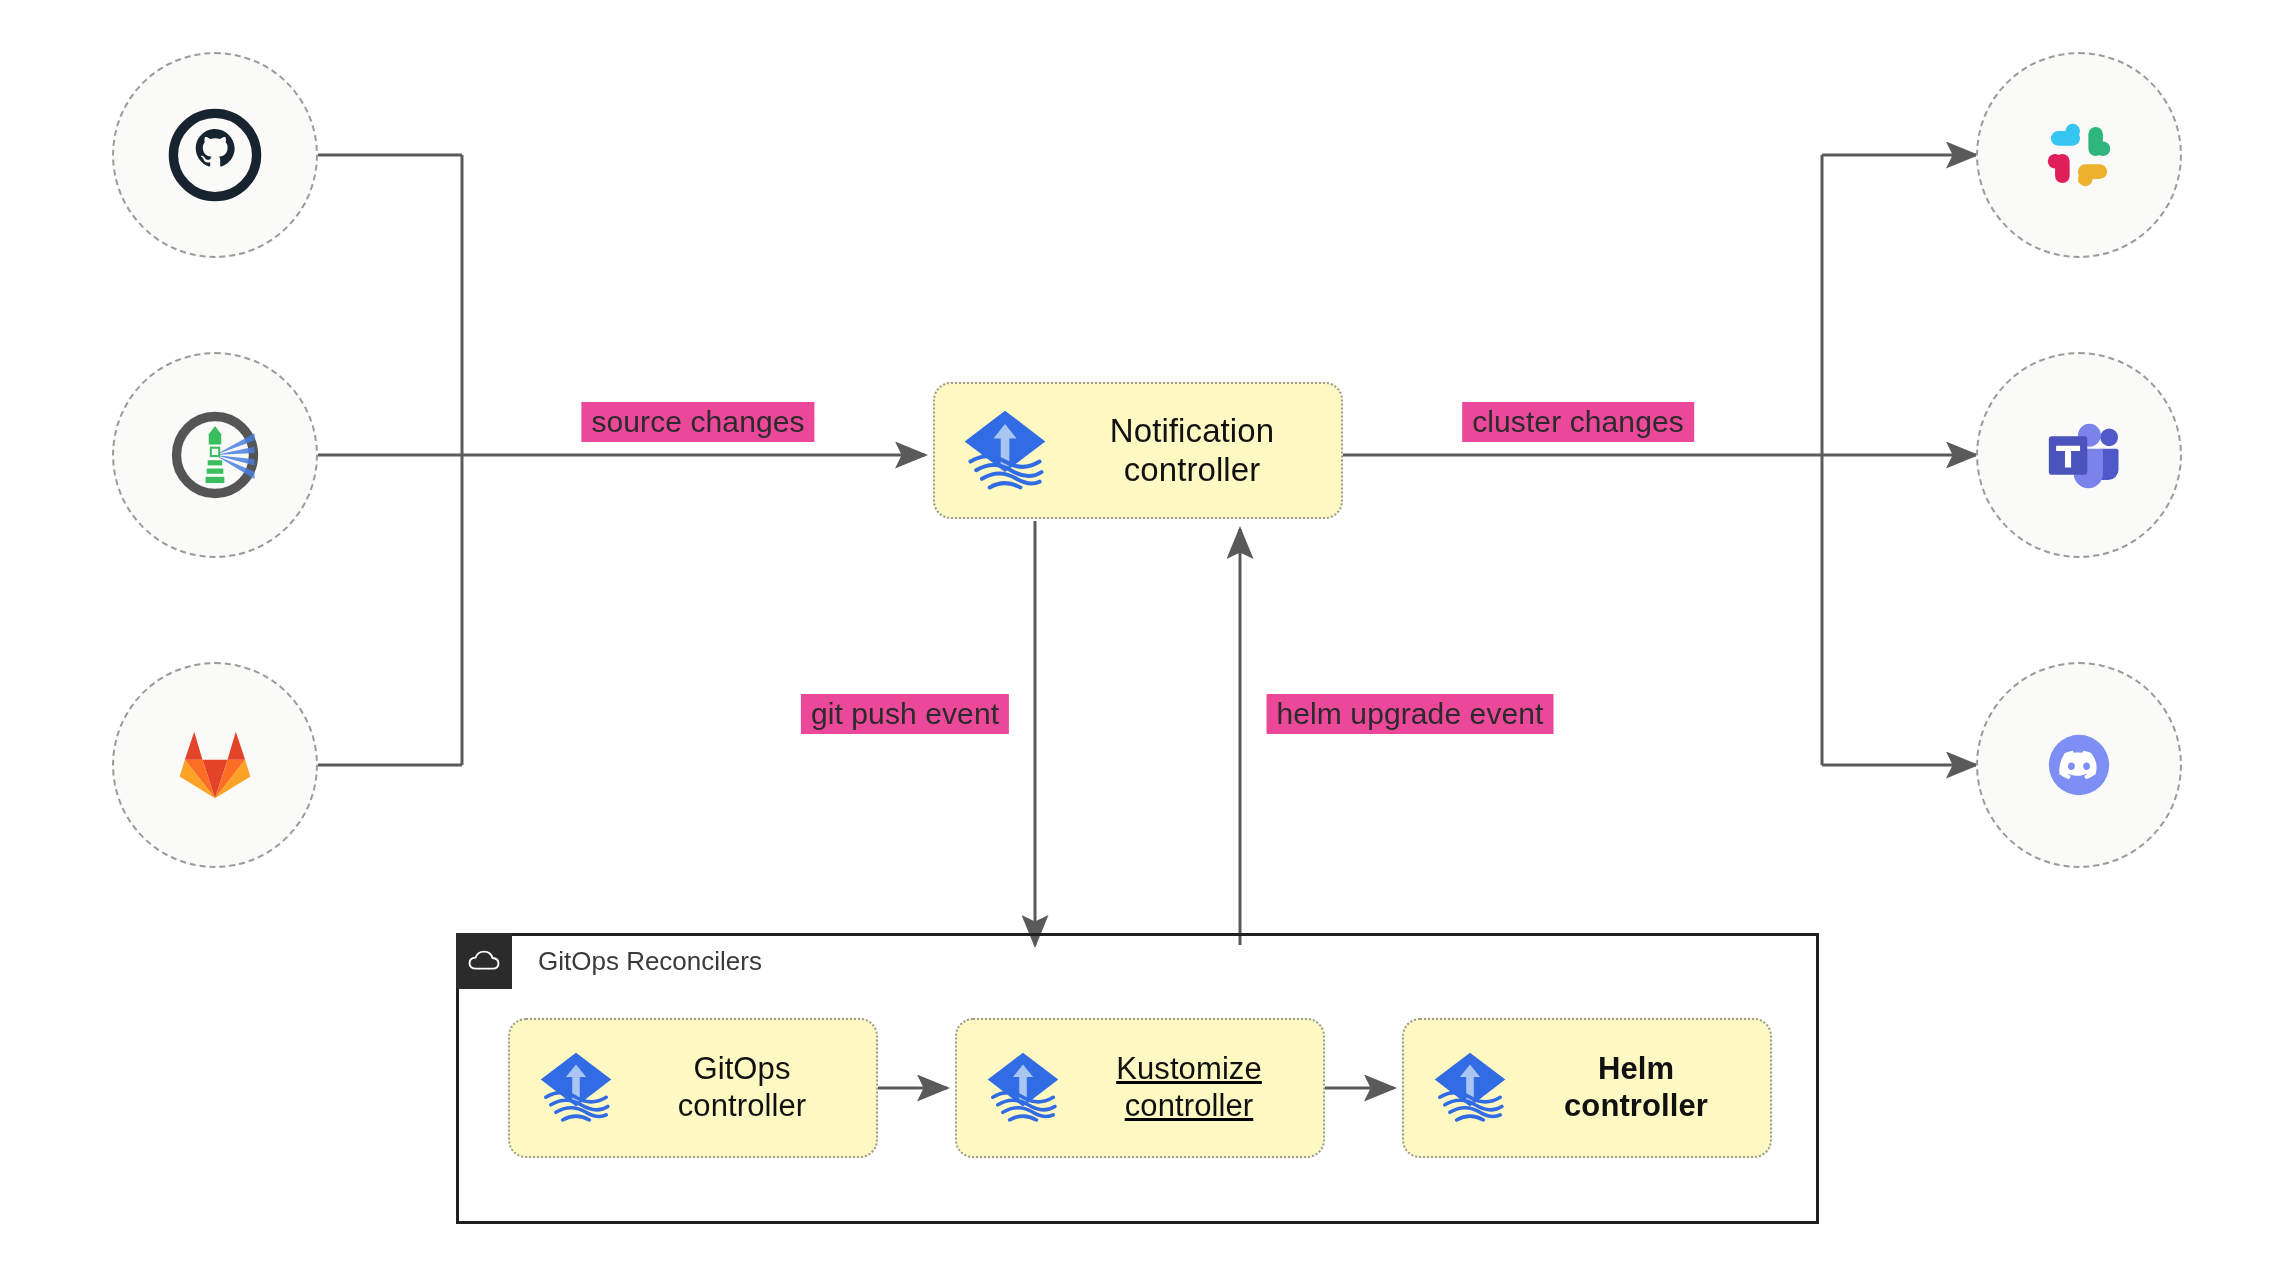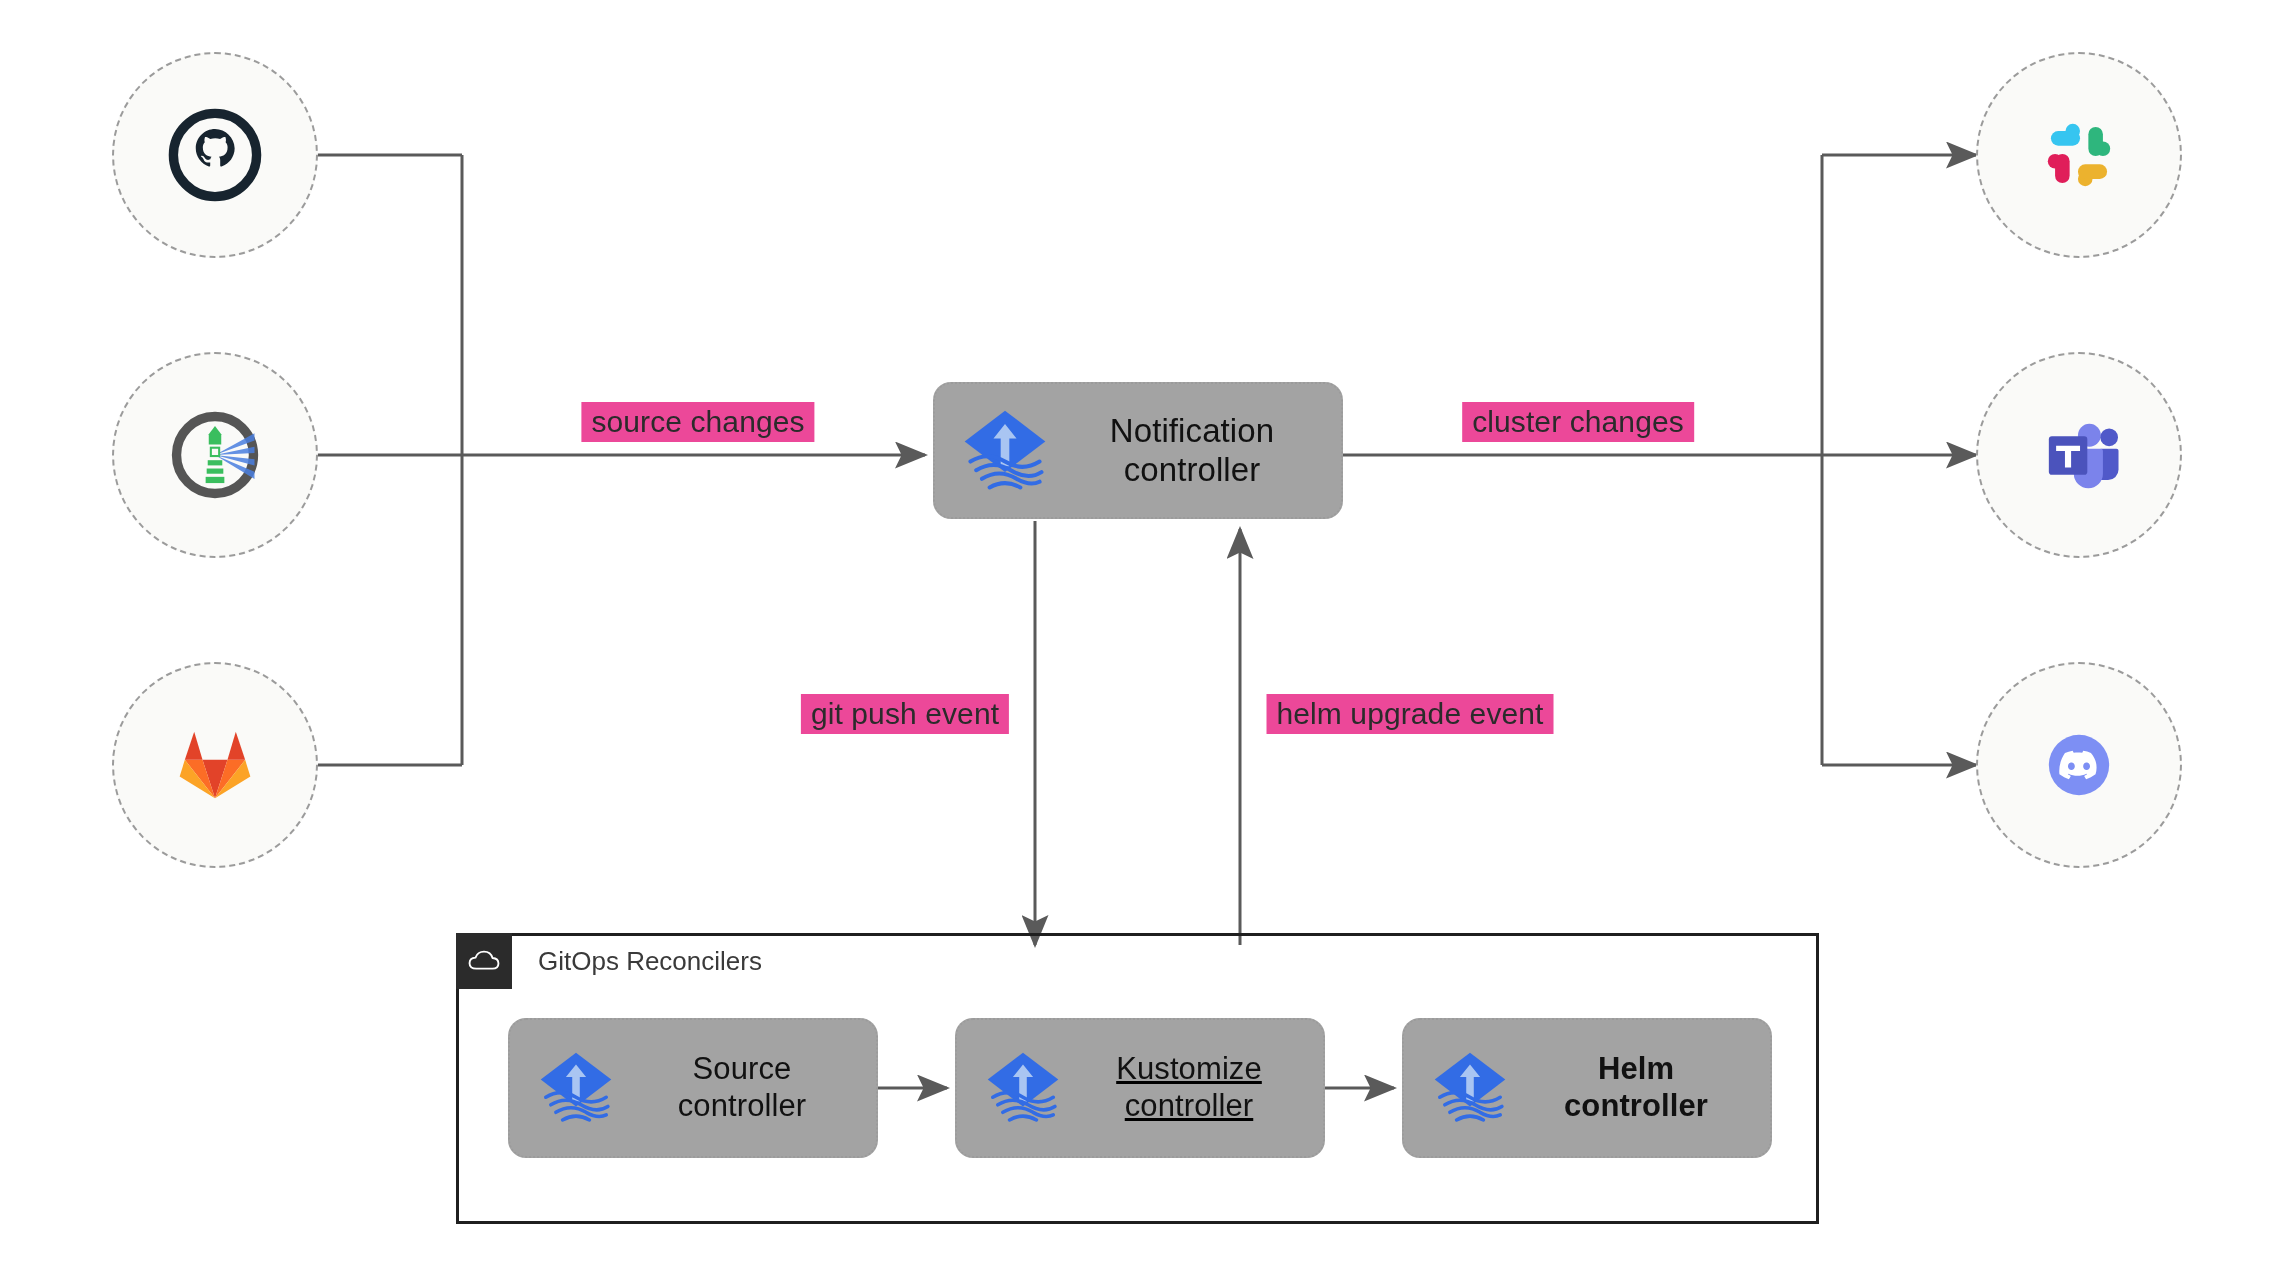--- a/index.html
+++ b/index.html
@@ -40,21 +40,21 @@
   }
   .node-circle .logo {
     width: 104px;
     height: 104px;
     display: block;
   }
 
   
   .ctrl-box {
     position: absolute;
-    background: #a3a3a3;
+    background: #fef9c3;
     border: 2px dotted #9b9b9b;
     border-radius: 18px;
     box-sizing: border-box;
     display: flex;
     align-items: center;
     justify-content: flex-start;
   }
   .ctrl-box .flux-logo {
     width: 84px;
     height: 84px;
@@ -296,21 +296,21 @@
       <path fill="#326ce5" d="M50 8 L92 40 L50 72 L8 40 Z"></path>
       <path fill="#a9c5f2" d="M50 22 L62 37 L54.5 37 L54.5 66 L45.5 66 L45.5 37 L38 37 Z"></path>
       <g stroke="#326ce5" stroke-width="4.2" fill="none" stroke-linecap="round">
         <path d="M14 61 Q32 50 50 61 Q68 72 86 61"></path>
         <path d="M20 70 Q38 59 56 70 Q74 81 88 72"></path>
         <path d="M26 79 Q44 68 62 79 Q76 87 86 82"></path>
         <path d="M34 88 Q50 79 66 88"></path>
       </g>
     </svg>
     <div class="ctrl-label">
-      <span>Source</span><br>
+      <span>GitOps</span><br>
       <span>controller</span>
     </div>
   </div>
 
   <div class="ctrl-box" id="box-kustomize">
     <svg class="flux-logo" viewBox="0 0 100 100">
       <path fill="#326ce5" d="M50 8 L92 40 L50 72 L8 40 Z"></path>
       <path fill="#a9c5f2" d="M50 22 L62 37 L54.5 37 L54.5 66 L45.5 66 L45.5 37 L38 37 Z"></path>
       <g stroke="#326ce5" stroke-width="4.2" fill="none" stroke-linecap="round">
         <path d="M14 61 Q32 50 50 61 Q68 72 86 61"></path>

